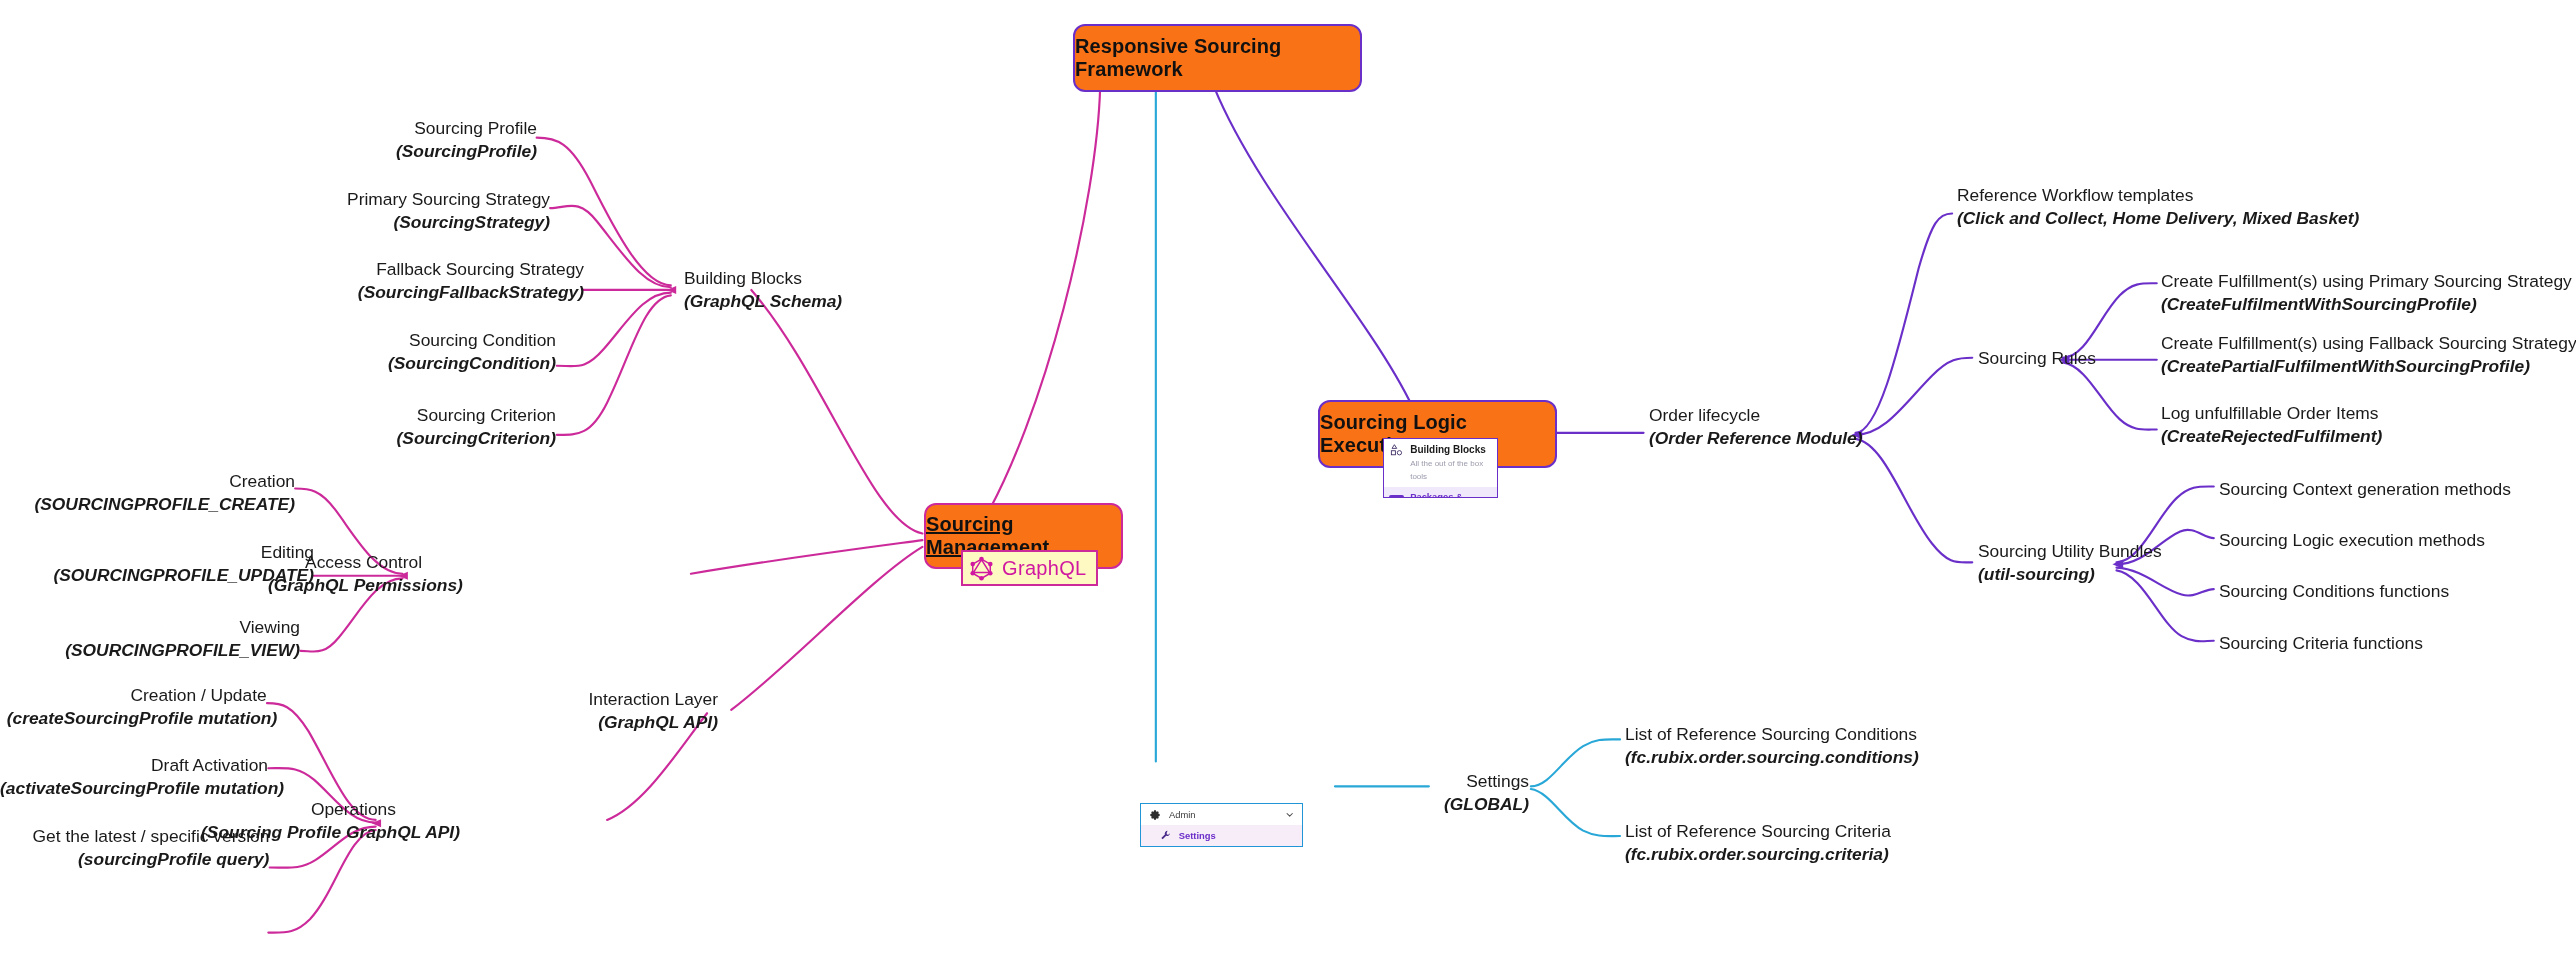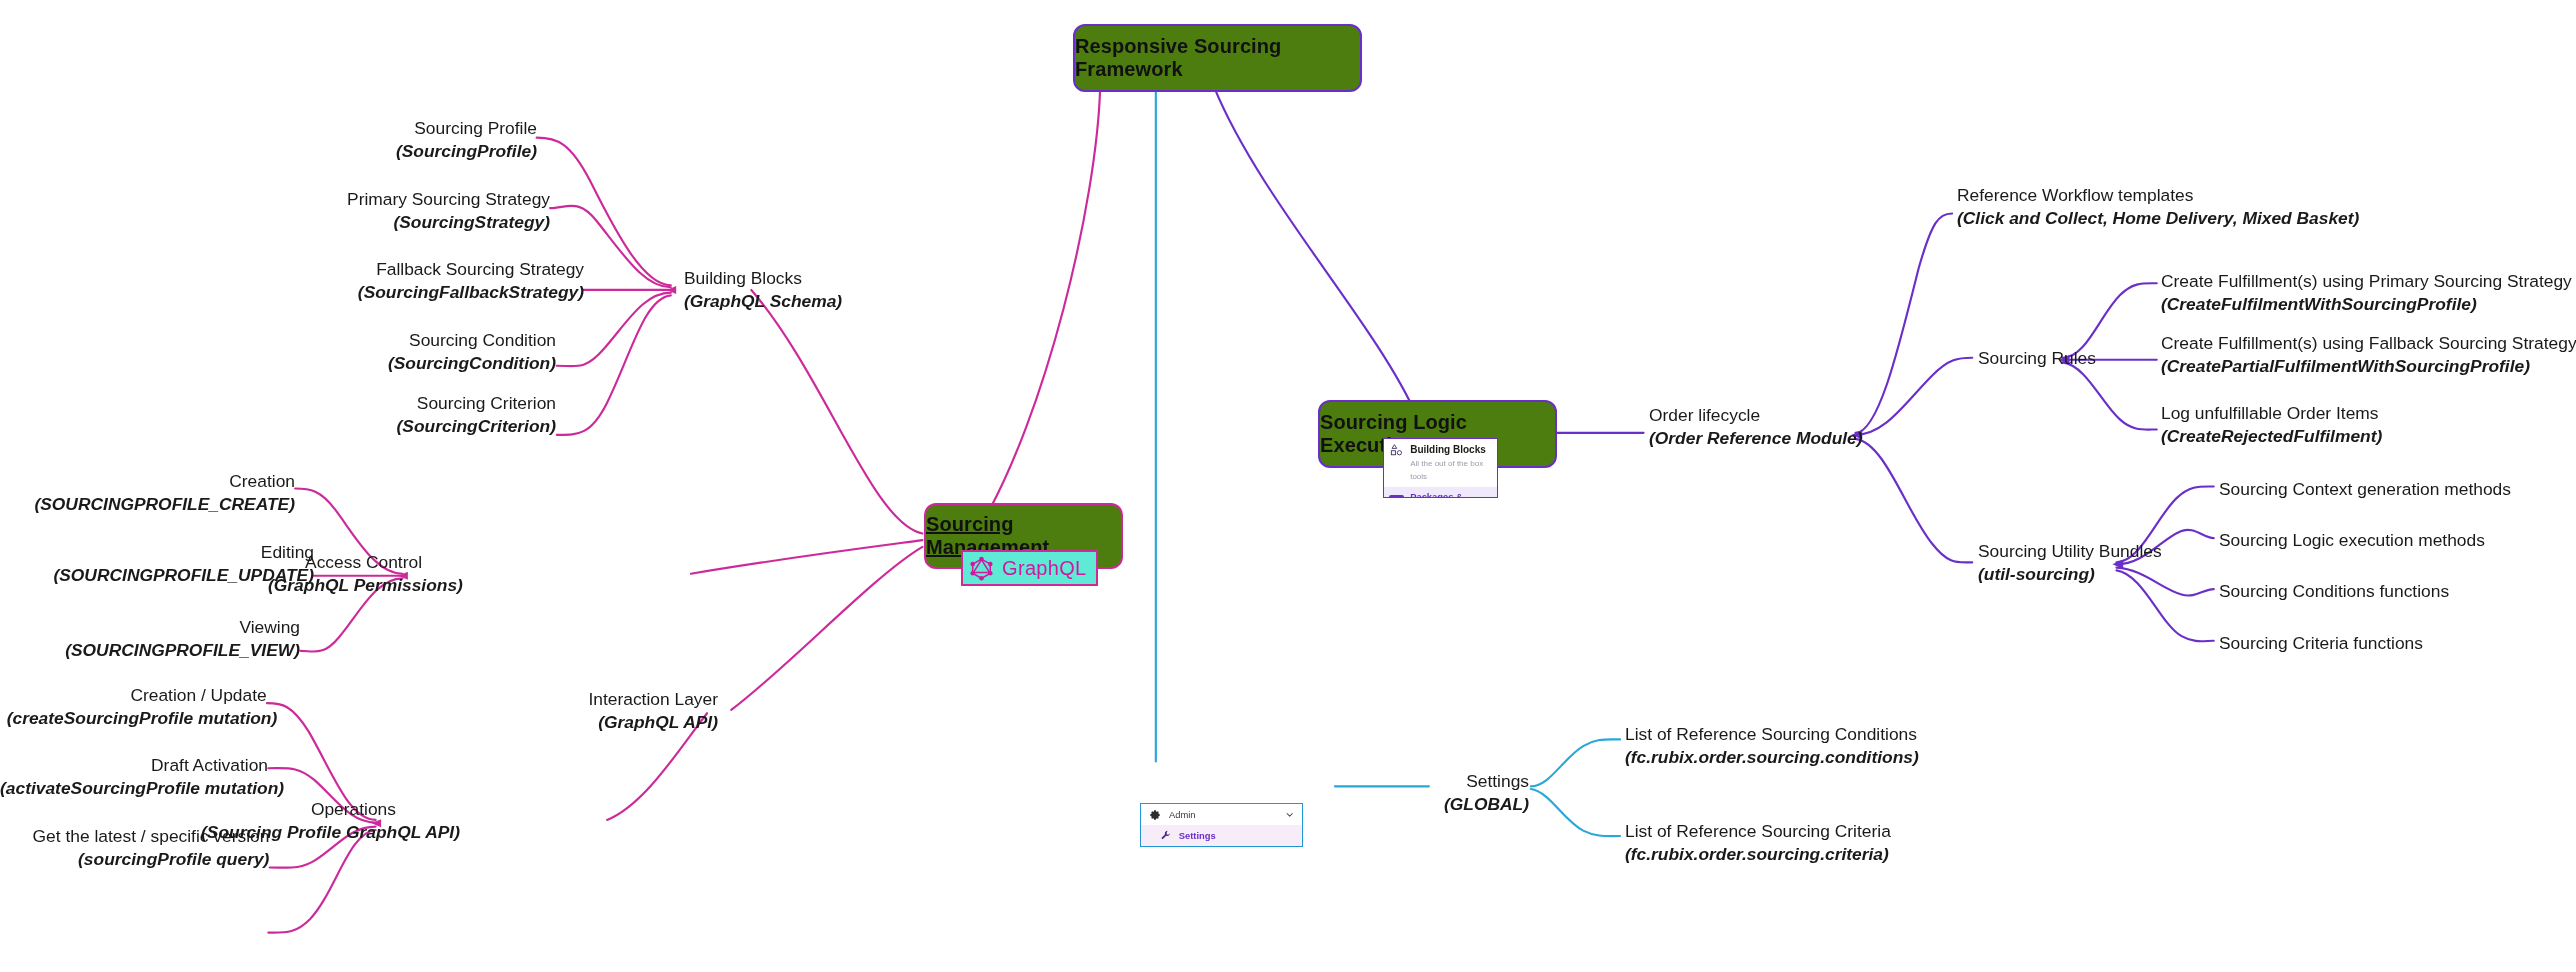--- a/index.html
+++ b/index.html
@@ -10,31 +10,31 @@
 
   
   .lbl{position:absolute;line-height:1.34;font-size:17.4px;color:#1a1a1a;white-space:nowrap;}
   .lbl .l1{display:block;font-weight:400;}
   .lbl .l2{display:block;font-weight:700;font-style:italic;}
   .lbl.r{text-align:right;}
   .lbl.l{text-align:left;}
   .lbl.one{line-height:1.34;}
 
   
-  .node{position:absolute;background:#4d7c0f;border-radius:12px;
+  .node{position:absolute;background:#f97316;border-radius:12px;
         display:flex;align-items:center;justify-content:center;
         font-weight:700;font-size:20px;letter-spacing:0.1px;color:#111;}
   #root-node{border:2px solid #6b2fc9;}
   #mgmt-node{border:2px solid #cc2a9a;text-decoration:underline;}
   #logic-node{border:2px solid #6b2fc9;}
   #config-node{border:2px solid #2196d6;}
 
   
   .gql-badge{position:absolute;display:flex;align-items:center;gap:6.7px;
-             background:#5eead4;border:2px solid #cc2a9a;padding:2.7px 9.4px 2.7px 5.4px;}
+             background:#fef9c3;border:2px solid #cc2a9a;padding:2.7px 9.4px 2.7px 5.4px;}
   .gql-badge .gql-text{font-size:20px;color:#d019a0;font-weight:400;letter-spacing:0.3px;}
 
   
   .bb-card{position:absolute;background:#fff;border:1.3px solid #6b2fc9;overflow:hidden;}
   .bb-row{display:flex;align-items:flex-start;gap:6px;padding:4px 6.7px 4.7px 5.4px;background:#fff;}
   .bb-row.alt{background:#efe9fb;align-items:center;padding:4.7px 6.7px 4.7px 5.4px;}
   .bb-ico{width:14.8px;height:14.8px;flex:0 0 14.8px;display:flex;align-items:center;justify-content:center;}
   .bb-ico.plus{background:#6b2fc9;color:#fff;font-size:10.7px;font-weight:700;line-height:1;border-radius:2px;}
   .bb-t1{font-size:10px;font-weight:700;color:#1a1a1a;line-height:1.15;}
   .bb-t2{font-size:8px;font-weight:400;color:#9b9bad;line-height:1.3;margin-top:1.3px;}
@@ -167,21 +167,21 @@
     <span class="l2">(SourcingStrategy)</span>
   </div>
   <div class="lbl r" style="left:288px;top:329px;width:268px;">
     <span class="l1">Sourcing Condition</span>
     <span class="l2">(SourcingCondition)</span>
   </div>
   <div class="lbl r" style="left:282px;top:258px;width:302px;">
     <span class="l1">Fallback Sourcing Strategy</span>
     <span class="l2">(SourcingFallbackStrategy)</span>
   </div>
-  <div class="lbl r" style="left:288px;top:392px;width:268px;">
+  <div class="lbl r" style="left:288px;top:404px;width:268px;">
     <span class="l1">Sourcing Criterion</span>
     <span class="l2">(SourcingCriterion)</span>
   </div>
 
   <div class="lbl r" style="left:27px;top:470px;width:268px;">
     <span class="l1">Creation</span>
     <span class="l2">(SOURCINGPROFILE_CREATE)</span>
   </div>
   <div class="lbl r" style="left:40px;top:541px;width:274px;">
     <span class="l1">Editing</span>

